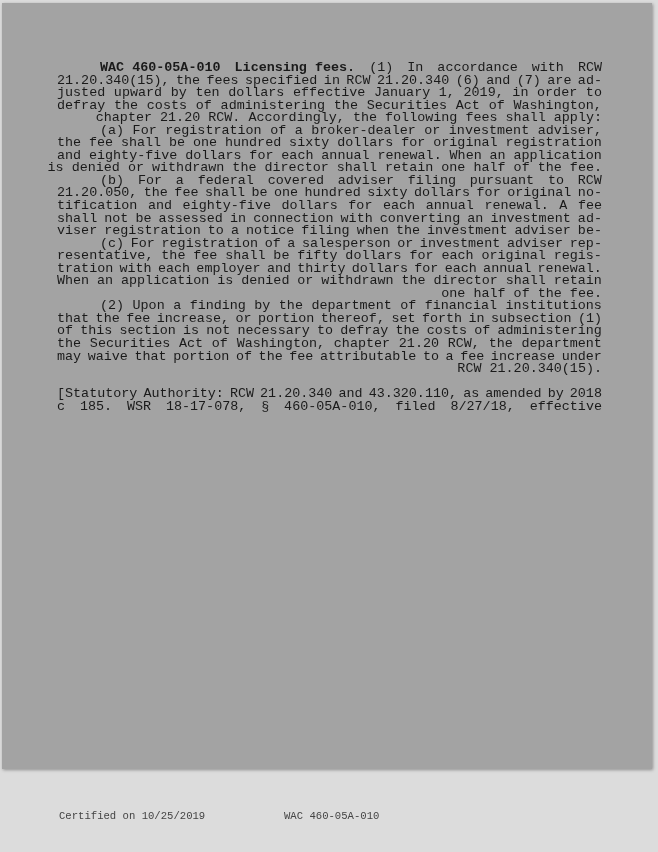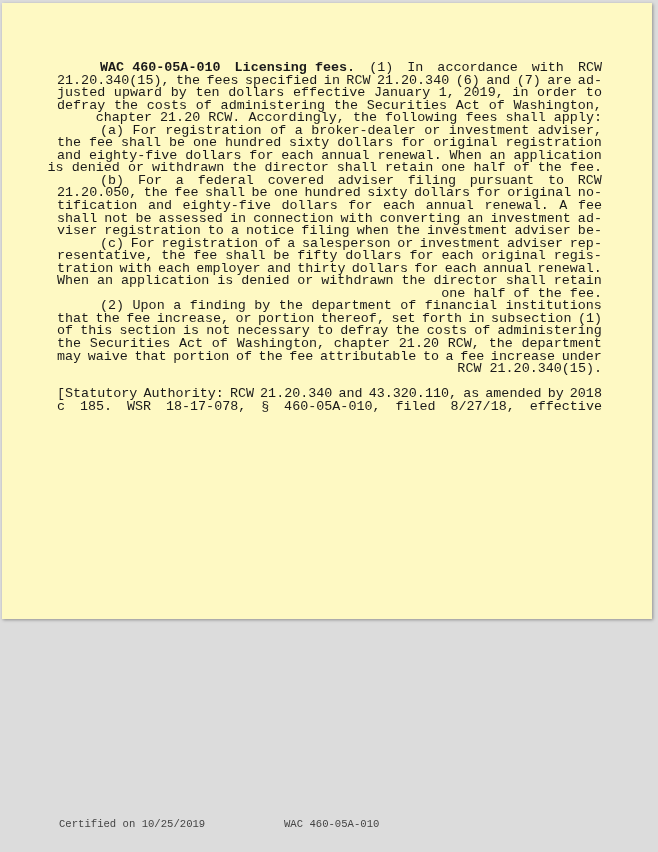--- a/index.html
+++ b/index.html
@@ -5,22 +5,22 @@
   html, body { margin: 0; padding: 0; }
   body {
     width: 658px; height: 852px;
     background: #dcdcdc;
     position: relative;
     overflow: hidden;
   }
   .page {
     position: absolute;
     left: 2px; top: 3px;
-    width: 650px; height: 616px;
-    background: #fef9c3;
+    width: 650px; height: 766px;
+    background: #a3a3a3;
     box-shadow: 1px 1px 3px rgba(0,0,0,0.35);
   }
   .body-text {
     position: absolute;
     left: 55px; top: 59px;
     width: 545px;
     font-family: "Liberation Mono", "DejaVu Sans Mono", monospace;
     font-size: 13.4px;
     line-height: 12.55px;
     color: #1a1a1a;
@@ -36,21 +36,21 @@
   .bold { font-weight: bold; }
   .blank { height: 12.55px; }
   .footer {
     position: absolute;
     left: 55px; top: 807px;
     width: 544px;
     font-family: "Liberation Mono", "DejaVu Sans Mono", monospace;
     font-size: 10.6px;
     color: #444;
   }
-  .footer span { position: absolute; top: 8px; white-space: pre; font-family: Liberation Mono, monospace; }
+  .footer span { position: absolute; top: 0; white-space: pre; font-family: Liberation Mono, monospace; }
   .f-left { left: 2px; }
   .f-mid { left: 227px; }
   .f-right { right: 0; margin-top: 44px; }
 </style>
 </head>
 <body>
 
 <div class="page">
   <div class="body-text" id="body-text">
       <div class="line indent"><span class="w bold">WAC 460-05A-010</span><span class="w bold">Licensing fees.</span><span class="w">(1)</span><span class="w">In</span><span class="w">accordance</span><span class="w">with</span><span class="w">RCW</span></div>

